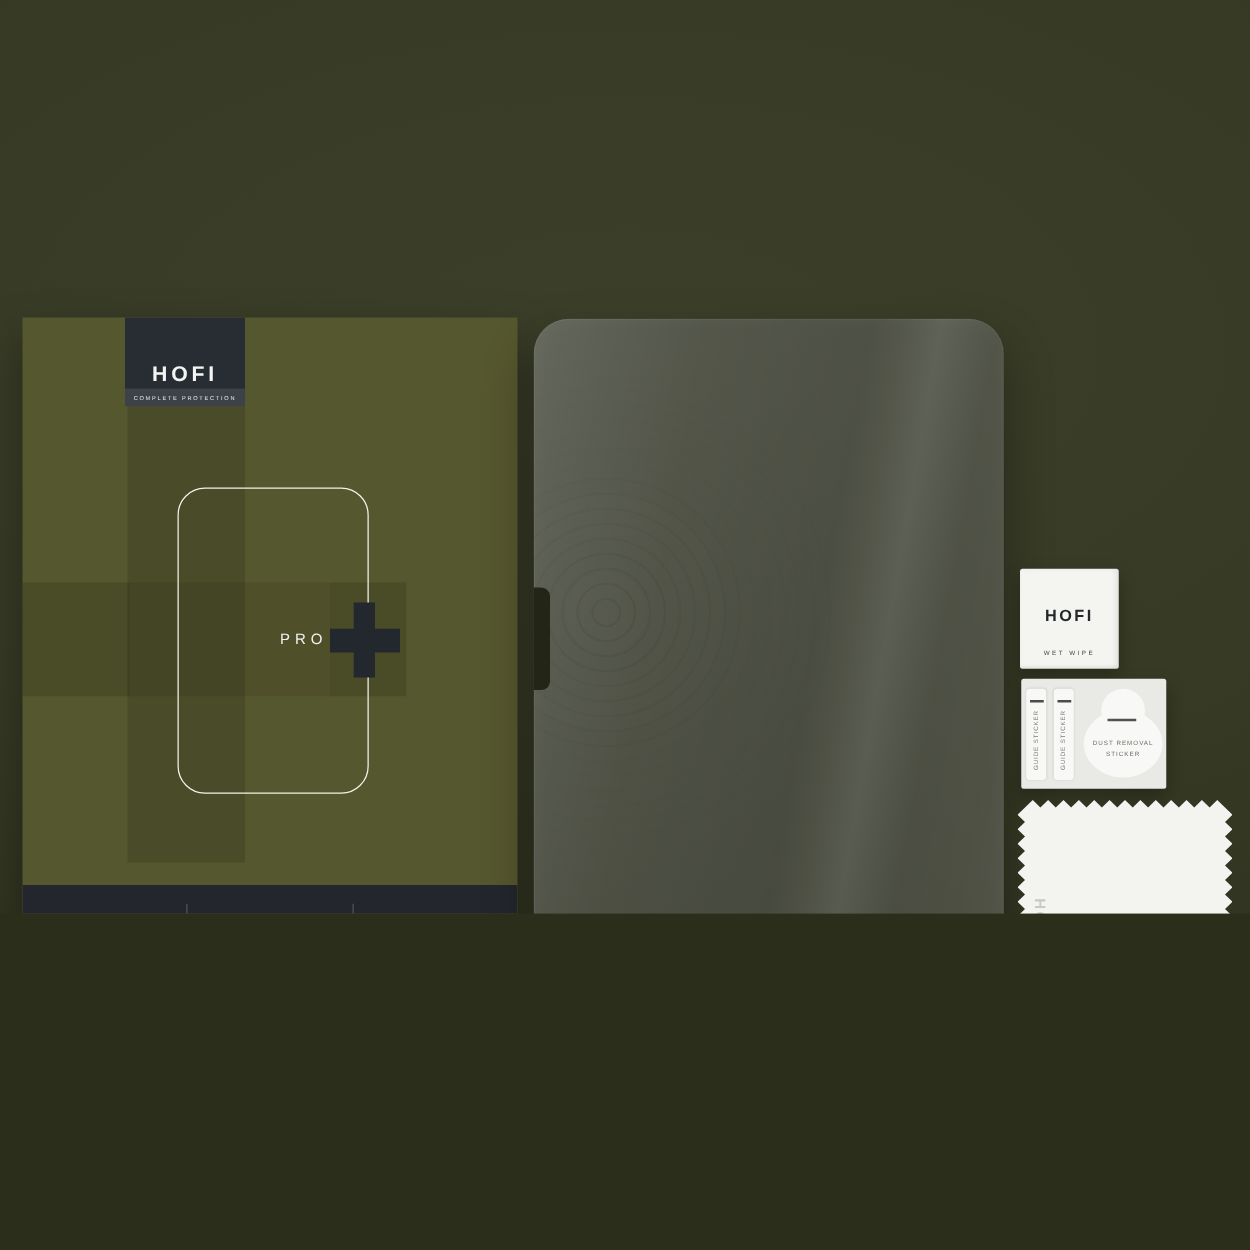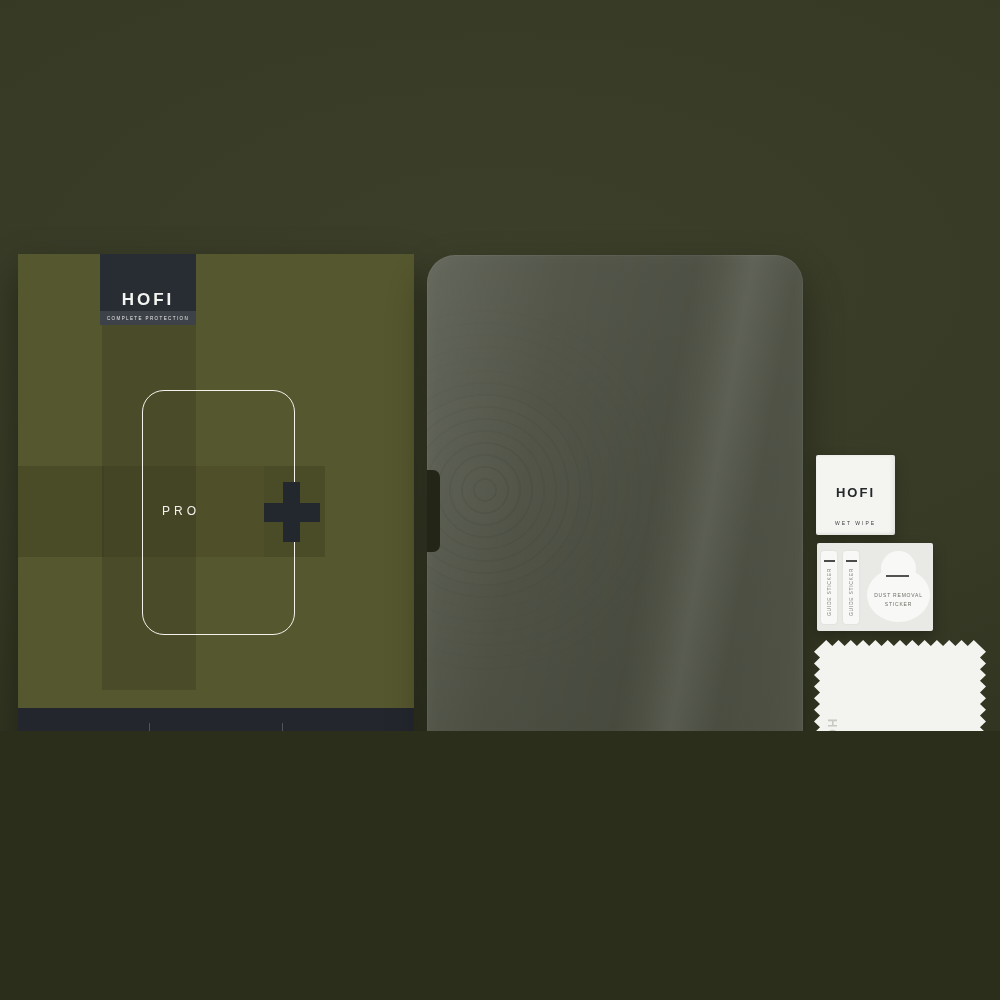--- a/index.html
+++ b/index.html
@@ -26,21 +26,21 @@
   .logo-strip{
     position:absolute;left:0;top:57px;width:96px;height:14px;background:#3d4248;
     display:flex;align-items:center;justify-content:center;
   }
   .logo-tagline{color:#e9eae8;font-size:4.5px;letter-spacing:1.4px;white-space:nowrap;}
   .tablet-outline{
     position:absolute;left:124px;top:136px;width:153px;height:245px;
     border:1.5px solid #f3f3ec;border-radius:22px;box-sizing:border-box;
   }
   .model{
-    position:absolute;left:144px;top:251px;width:100px;text-align:left;
+    position:absolute;left:144px;top:251px;width:100px;text-align:right;
     color:#f1f2ee;font-size:12px;letter-spacing:4px;line-height:1;
   }
   .plus{position:absolute;background:#23272e;}
   .plus-h{left:246px;top:249px;width:56px;height:19px;}
   .plus-v{left:265px;top:228px;width:17px;height:60px;}
   .features{
     position:absolute;left:0;top:454px;width:396px;height:62px;background:#23272d;
     display:flex;align-items:center;
   }
   .feature{flex:1;text-align:center;color:#eef0ee;}

